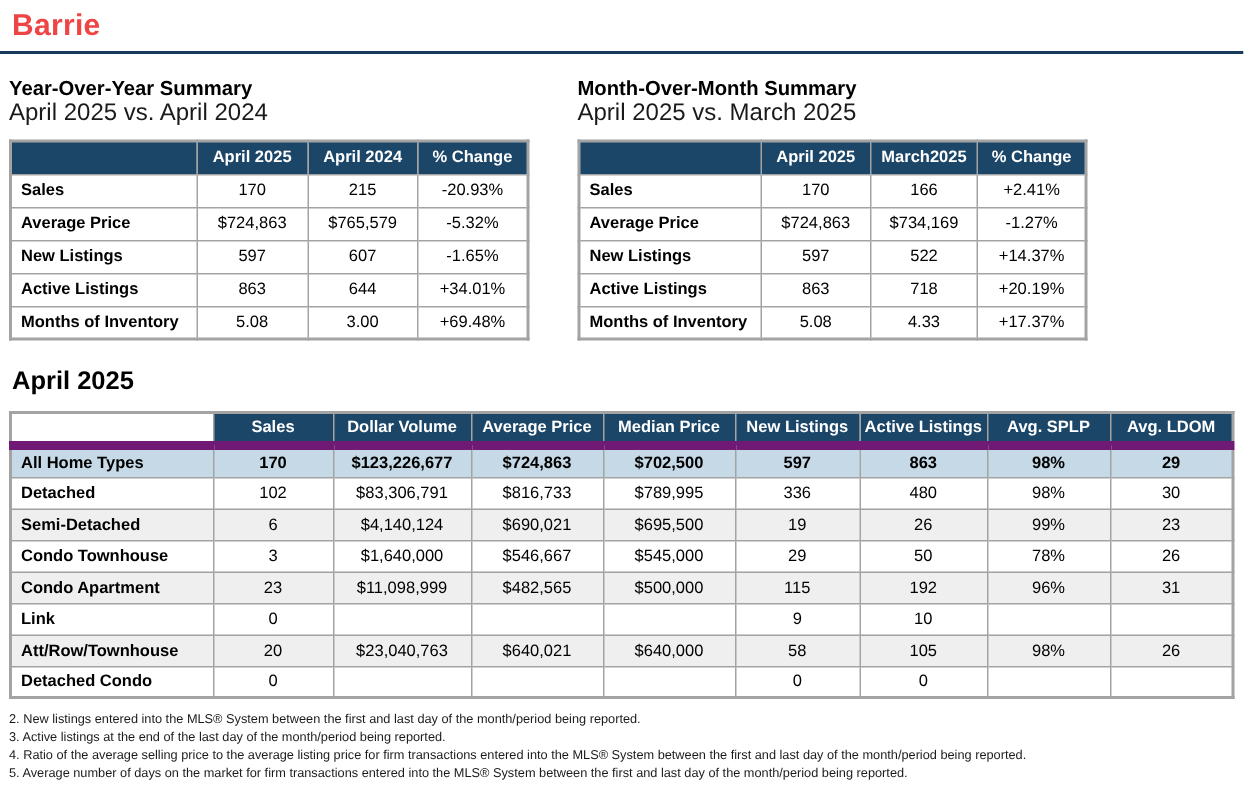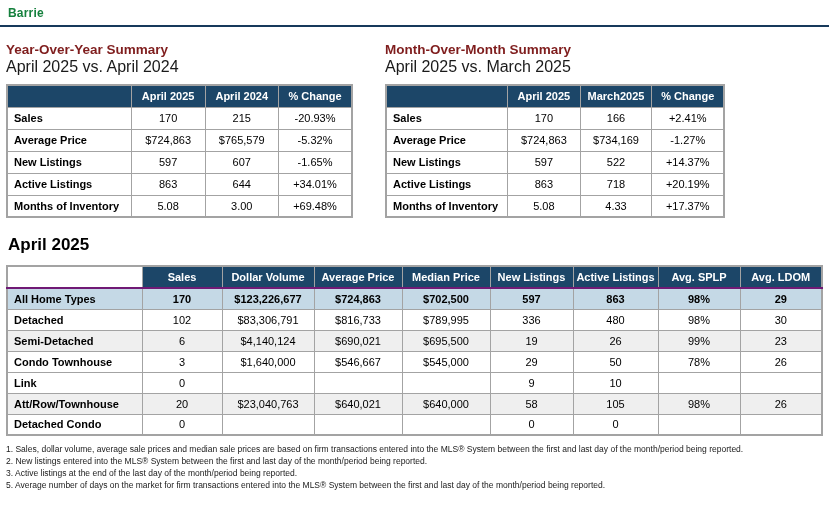--- a/index.html
+++ b/index.html
@@ -6,33 +6,33 @@
   html, body { background: #ffffff; }
   body {
     width: 829px; height: 524px;
     font-family: "Liberation Sans", "DejaVu Sans", sans-serif;
     color: #000;
     overflow: hidden;
   }
   .page { width: 829px; height: 524px; padding: 5px 8px 0 8px; }
 
   .page-title {
-    font-size: 12px; font-weight: bold; color: #15803d;
+    font-size: 20px; font-weight: bold; color: #ef4444;
     letter-spacing: 0.2px; margin: 1px 0 5px 0;
   }
   .title-rule {
     height: 2px; background: #17395B;
     margin: 0 -8px 0 -8px;
   }
 
   .summaries { display: flex; margin-top: 15px; }
   .summary-left { width: 347px; margin-left: -2px; }
   .summary-right { width: 340px; margin-left: 32px; }
 
-  .section-heading { font-size: 13.5px; font-weight: bold; color: #7f1d1d; }
+  .section-heading { font-size: 13.5px; font-weight: bold; color: #000000; }
   .section-subtitle { font-size: 16px; color: #1a1a1a; margin: 1px 0 8px 0; }
 
   table { border-collapse: collapse; table-layout: fixed; }
   .summary-table { width: 100%; border: 2px solid #A3A3A3; }
   .summary-table th, .summary-table td {
     border: 1px solid #A3A3A3; font-size: 11px; height: 22px;
     text-align: center; vertical-align: middle; padding: 1px 3px;
   }
   .summary-table th {
     background: #1C4668; color: #ffffff; font-weight: bold;
@@ -58,21 +58,21 @@
   .detail-table th.blank {
     background: #ffffff; border-top: 1px solid #fff; border-left: 1px solid #fff;
   }
   .detail-table td.row-label {
     text-align: left; font-weight: bold; padding-left: 6px;
   }
   .detail-table tr td { background: #ffffff; }
   .detail-table tr.stripe td { background: #EFEFEF; margin-left: 37px; }
   .detail-table tr.highlight td {
     background: #C5D9E6; font-weight: bold;
-    border-top: 2px solid #701a75;
+    border-top: 6px solid #701a75;
     margin-top: 20px;
   }
 
   .footnotes { margin-top: 8px; margin-left: -2px; }
   .footnote {
     font-size: 8.5px; color: #1a1a1a; line-height: 1.4;
     font-stretch: condensed;
   }
 </style>
 </head>
@@ -257,20 +257,31 @@
         <td class="row-label">Condo Townhouse</td>
         <td>3</td>
         <td>$1,640,000</td>
         <td>$546,667</td>
         <td>$545,000</td>
         <td>29</td>
         <td>50</td>
         <td>78%</td>
         <td>26</td>
       </tr>
+      <tr class="stripe">
+        <td class="row-label">Condo Apartment</td>
+        <td>23</td>
+        <td>$11,098,999</td>
+        <td>$482,565</td>
+        <td>$500,000</td>
+        <td>115</td>
+        <td>192</td>
+        <td>96%</td>
+        <td>31</td>
+      </tr>
       <tr>
         <td class="row-label">Link</td>
         <td>0</td>
         <td></td>
         <td></td>
         <td></td>
         <td>9</td>
         <td>10</td>
         <td></td>
         <td></td>
@@ -294,19 +305,19 @@
         <td></td>
         <td>0</td>
         <td>0</td>
         <td></td>
         <td></td>
       </tr>
     </tbody>
   </table>
 
   <div class="footnotes">
-    <div class="footnote">1. Sales, dollar volume, average sale prices and median sale prices are based on firm transactions entered into the MLS® System between the first and last day of the month/period being reported.</div>
     <div class="footnote">2. New listings entered into the MLS® System between the first and last day of the month/period being reported.</div>
     <div class="footnote">3. Active listings at the end of the last day of the month/period being reported.</div>
+    <div class="footnote">4. Ratio of the average selling price to the average listing price for firm transactions entered into the MLS® System between the first and last day of the month/period being reported.</div>
     <div class="footnote">5. Average number of days on the market for firm transactions entered into the MLS® System between the first and last day of the month/period being reported.</div>
   </div>
 
 </div>
 
 </body></html>

